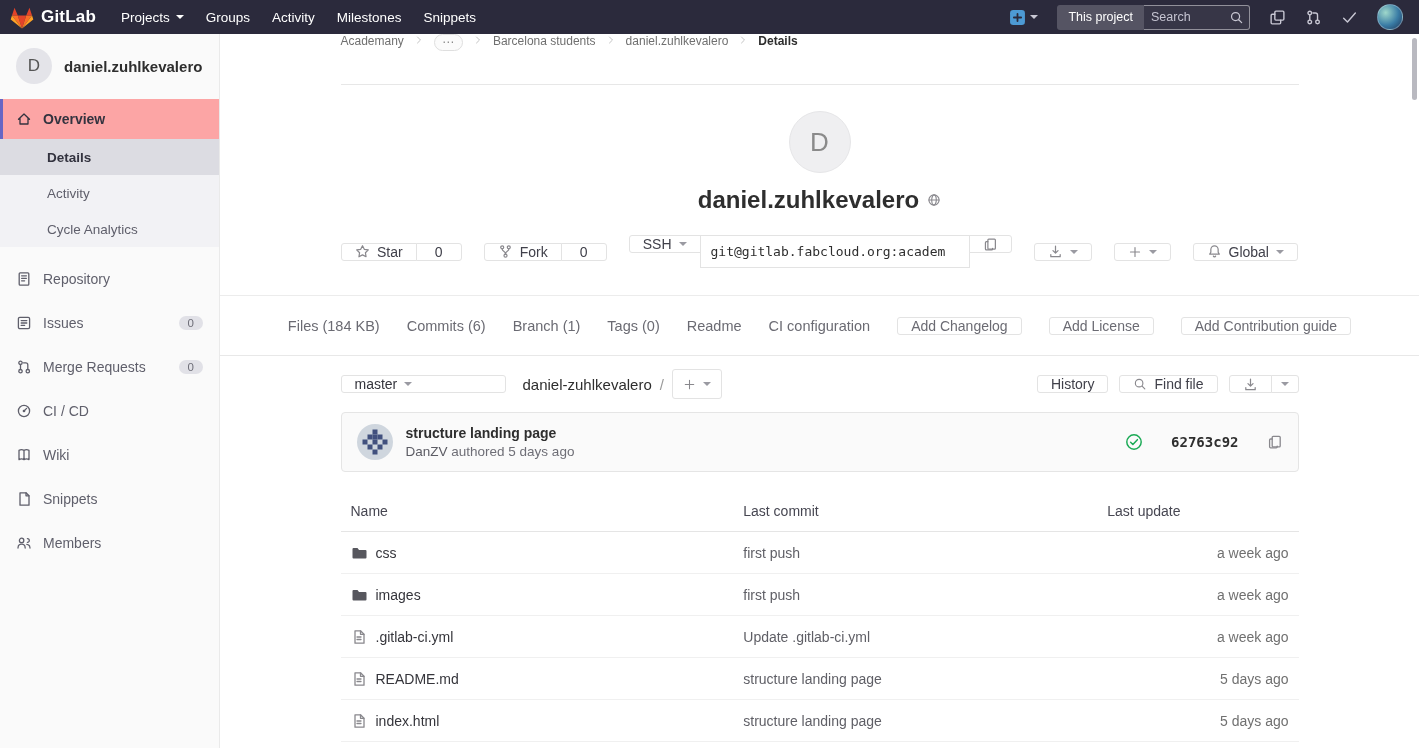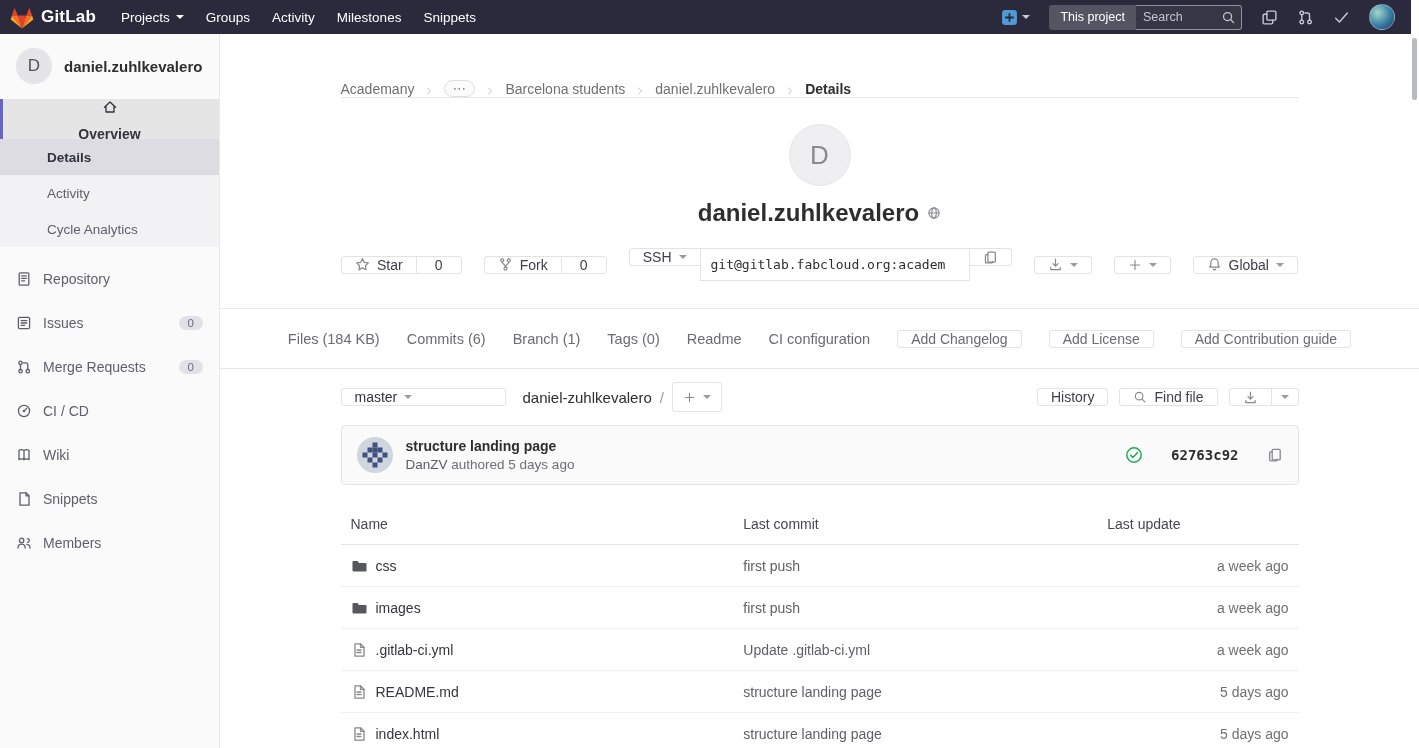--- a/index.html
+++ b/index.html
@@ -2,21 +2,21 @@
 <html><head>
 <meta charset="utf-8">
 <style>
   * { margin:0; padding:0; box-sizing:border-box; }
   html,body { width:1419px; height:748px; overflow:hidden; }
   body { font-family:"Liberation Sans","DejaVu Sans",sans-serif; font-size:14px; color:#2e2e2e; background:#fff; position:relative; }
   svg.ic { stroke:currentColor; fill:none; stroke-width:1.3; stroke-linecap:round; stroke-linejoin:round; flex:none; }
   .caret { display:inline-block; width:0; height:0; border-left:4px solid transparent; border-right:4px solid transparent; border-top:4px solid currentColor; }
 
   
-  .topbar { position:fixed; top:0; left:0; right:8px; height:34px; background:#2b2a3c; display:flex; align-items:center; justify-content:space-between; padding:0 16px 0 10px; z-index:30; }
+  .topbar { position:fixed; top:0; left:0; right:0; height:34px; background:#2b2a3c; display:flex; align-items:center; justify-content:space-between; padding:0 16px 0 10px; z-index:30; }
   .topbar-left { display:flex; align-items:center; }
   .brand { display:flex; align-items:center; gap:7px; margin-right:14px; cursor:pointer; }
   .brand-name { color:#fff; font-size:17px; font-weight:700; letter-spacing:.2px; }
   .topnav { display:flex; list-style:none; align-items:center; }
   .topnav li { color:#ffffff; font-size:13.5px; padding:0 11px; height:34px; display:flex; align-items:center; gap:6px; cursor:pointer; }
   .topbar-right { display:flex; align-items:center; gap:19px; }
   .newdrop { display:flex; align-items:center; gap:4px; color:#c9c8d4; cursor:pointer; }
   .search-wrap { display:flex; align-items:stretch; height:25px; }
   .scope { background:rgba(255,255,255,.20); color:#fff; font-size:12.5px; display:flex; align-items:center; padding:0 11px; border-radius:3px 0 0 3px; cursor:pointer; }
   .searchbox { width:106px; background:rgba(255,255,255,.06); border:1px solid rgba(255,255,255,.45); border-left:none; border-radius:0 3px 3px 0; display:flex; align-items:center; padding:0 7px; }
@@ -25,29 +25,29 @@
   .tb-icon { color:#c9c8d4; display:flex; align-items:center; cursor:pointer; }
   .avatar-sm { width:26px; height:26px; border-radius:50%; background:radial-gradient(circle at 32% 32%, #9fd8cb, #3a7ca5 55%, #1d3557); border:1px solid rgba(255,255,255,.3); cursor:pointer; }
 
   
   .sidebar { position:fixed; top:34px; left:0; bottom:0; width:220px; background:#fafafa; border-right:1px solid #eaeaea; z-index:20; }
   .sb-head { display:flex; align-items:center; gap:12px; padding:14px 16px 15px; cursor:pointer; }
   .sb-avatar { width:36px; height:36px; border-radius:50%; background:#e4e4e9; color:#555; display:flex; align-items:center; justify-content:center; font-size:17px; flex:none; }
   .sb-title { font-weight:700; font-size:15px; color:#2e2e2e; }
   .sb-item { display:flex; align-items:center; gap:11px; height:44px; padding:0 16px; color:#5f5f6b; font-size:14px; cursor:pointer; }
   .cnt { margin-left:auto; background:#e1e1e7; border-radius:9px; padding:1px 9px; font-size:11.5px; color:#6e6e78; }
-  .sb-overview { height:40px; background:#e5e5e5; color:#33333f; font-weight:700; border-left:3px solid #6666c4; padding-left:13px;flex-direction:column; }
+  .sb-overview { height:40px; background:#fca5a5; color:#33333f; font-weight:700; border-left:3px solid #6666c4; padding-left:13px; }
   .sb-sub { height:36px; padding-left:47px; background:#f2f2f5; font-size:13.5px; }
   .sb-sub.active { background:#dcdce2; color:#33333f; font-weight:700; }
   .sb-gap { height:10px; }
 
   
   .main { margin-left:220px; padding-top:34px; }
   .container { width:958px; margin:0 auto; }
-  .crumb-inner { border-bottom:1px solid #e7e7e7; height:64px; display:flex; align-items:flex-end; gap:9px; font-size:14px; color:#707070; }
+  .crumb-inner { border-bottom:1px solid #e7e7e7; height:51px; display:flex; align-items:flex-start; gap:9px; font-size:12px; color:#707070; }
   .crumb-link { color:#707070; cursor:pointer; }
   .crumb-pill { border:1px solid #dfdfdf; background:#fbfbfb; border-radius:10px; padding:0 7px; line-height:15px; letter-spacing:1px; color:#8a8a8a; cursor:pointer; }
   .crumb-current { color:#2e2e2e; font-weight:700; }
   .crumb-sep { color:#c0c0c0; display:flex; }
 
   .proj-head { text-align:center; padding:26px 0 27px; border-bottom:1px solid #ececec; }
   .proj-avatar { width:62px; height:62px; border-radius:50%; background:#efeff1; border:1px solid #e6e6e8; color:#8a8a8a; font-size:26px; display:inline-flex; align-items:center; justify-content:center; }
   .proj-title-row { margin-top:13px; display:flex; align-items:center; justify-content:center; gap:8px; }
   .proj-title { font-size:24px; font-weight:600; color:#2e2e2e; }
   .actions { margin-top:21px; display:flex; align-items:center; justify-content:center; gap:22px; }

